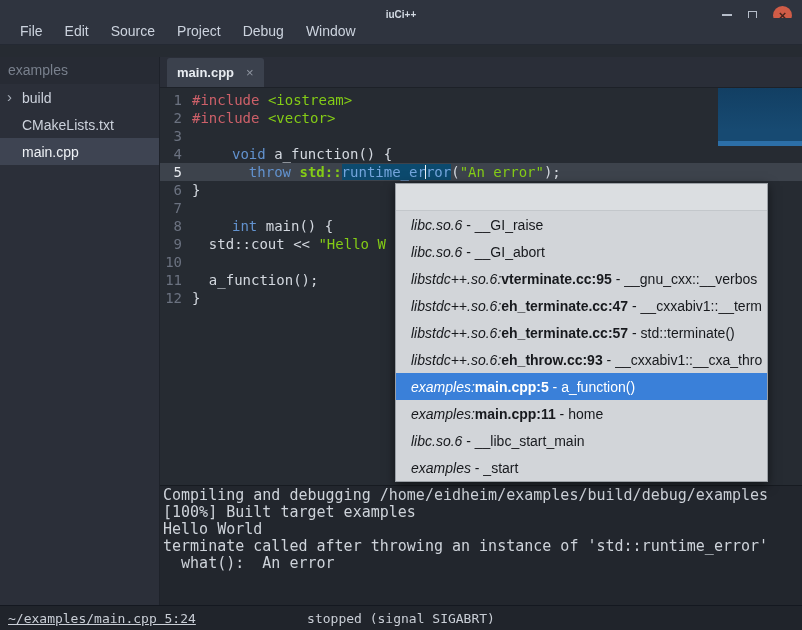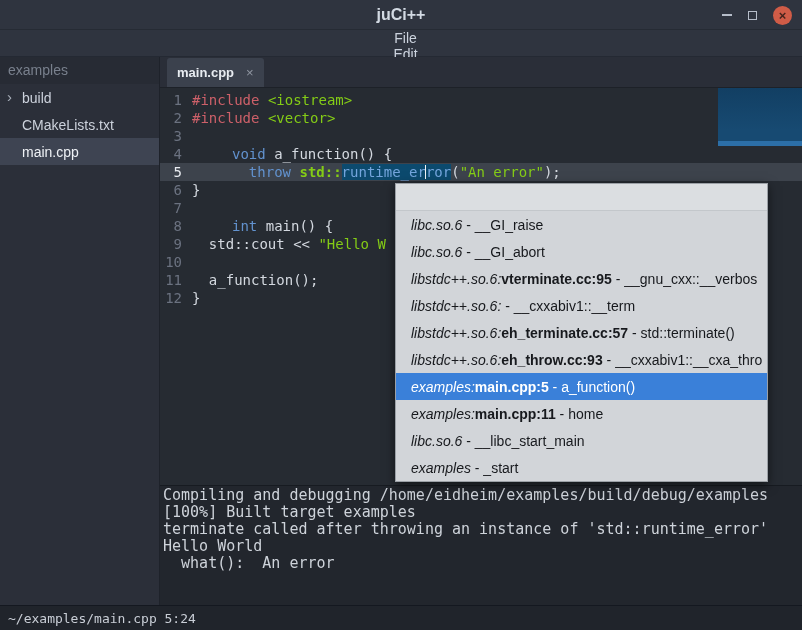--- a/index.html
+++ b/index.html
@@ -3,30 +3,30 @@
 <meta charset="utf-8">
 <style>
   * { margin:0; padding:0; box-sizing:border-box; }
   html,body { width:802px; height:630px; overflow:hidden; background:#1d2127;
               font-family:"Liberation Sans", sans-serif; }
   #app { position:relative; width:802px; height:630px; background:#262b32; }
 
   
   .titlebar { position:absolute; left:0; top:0; width:802px; height:30px; background:#2f343f;
               display:flex; align-items:center; justify-content:center; border-bottom:1px solid #262b34; }
-  .title { color:#d3dae3; font-size:16px; font-weight:bold; }
+  .title { color:#d3dae3; font-size:10px; font-weight:bold; }
   .winbtns { position:absolute; right:10px; top:0; height:30px; display:flex; align-items:center; gap:16px; }
   .min-bar { width:10px; height:2px; background:#b6bdc9; }
   .restore-box { width:9px; height:9px; border:1px solid #b6bdc9; }
   .close-circle { width:19px; height:19px; border-radius:50%; background:#d05c47; color:#45241d;
                   display:flex; align-items:center; justify-content:center; font-size:13px; font-weight:bold; }
 
   
-  .menubar { position:absolute; left:0; top:30px; width:802px; height:27px; background:#2f343f;
-             display:flex; align-items:center; padding-left:9px; border-bottom:1px solid #242933;flex-direction:column; }
+  .menubar { position:absolute; left:0; top:18px; width:802px; height:27px; background:#2f343f;
+             display:flex; align-items:center; padding-left:9px; border-bottom:1px solid #242933; }
   .menu-item { color:#ccd3de; font-size:14px; padding:0 11px; height:100%; display:flex; align-items:center; cursor:default; }
 
   
   .sidebar { position:absolute; left:0; top:57px; width:160px; height:548px; background:#2b2f39;
              border-right:1px solid #1e222a; }
   .sidebar-header { height:27px; line-height:27px; padding-left:8px; color:#79808d; font-size:14px; background:#272b34; }
   .tree-item { height:27px; display:flex; align-items:center; color:#ccd2dc; font-size:14px;
                padding-left:22px; position:relative; cursor:default; }
   .tree-item.selected { background:#3e4452; color:#eef1f5; }
   .expander { position:absolute; left:7px; top:0; height:27px; line-height:26px; font-size:15px; color:#a7aeb9; }
@@ -69,21 +69,21 @@
 
   
   .terminal { position:absolute; left:160px; top:485px; width:642px; height:120px; background:#22262d;
               border-top:1px solid #171b21; padding:1px 3px; color:#ced3da; white-space:pre;
               font-family:"DejaVu Sans Mono", monospace; font-size:15px; line-height:17px; overflow:hidden; }
 
   
   .statusbar { position:absolute; left:0; top:605px; width:802px; height:25px; background:#20242b;
                border-top:1px solid #141820; display:flex; align-items:center; color:#c9ced6;
                font-family:"DejaVu Sans Mono", monospace; font-size:13px; }
-  .status-left { position:absolute; left:8px; }
+  .status-left { position:absolute; left:8px;text-decoration:underline; }
   .status-center { width:100%; text-align:center; }
 </style>
 </head>
 <body>
 
 <div id="app">
 
   <div class="titlebar">
     <span class="title">juCi++</span>
     <div class="winbtns">
@@ -142,29 +142,30 @@
       </div>
     <div class="doc-artifact"></div>
   </div>
 
   <div class="popup">
     <div class="popup-header"></div>
     <div>
         <div class="popup-row"><span class="pfx">libc.so.6</span><span> - __GI_raise</span></div>
         <div class="popup-row"><span class="pfx">libc.so.6</span><span> - __GI_abort</span></div>
         <div class="popup-row"><span class="pfx">libstdc++.so.6:</span><span class="bld">vterminate.cc:95</span><span> - __gnu_cxx::__verbos</span></div>
-        <div class="popup-row"><span class="pfx">libstdc++.so.6:</span><span> - __cxxabiv1::__term</span></div>
+        <div class="popup-row"><span class="pfx">libstdc++.so.6:</span><span class="bld">eh_terminate.cc:47</span><span> - __cxxabiv1::__term</span></div>
         <div class="popup-row"><span class="pfx">libstdc++.so.6:</span><span class="bld">eh_terminate.cc:57</span><span> - std::terminate()</span></div>
         <div class="popup-row"><span class="pfx">libstdc++.so.6:</span><span class="bld">eh_throw.cc:93</span><span> - __cxxabiv1::__cxa_thro</span></div>
         <div class="popup-row selected"><span class="pfx">examples:</span><span class="bld">main.cpp:5</span><span> - a_function()</span></div>
         <div class="popup-row"><span class="pfx">examples:</span><span class="bld">main.cpp:11</span><span> - home</span></div>
         <div class="popup-row"><span class="pfx">libc.so.6</span><span> - __libc_start_main</span></div>
         <div class="popup-row"><span class="pfx">examples</span><span> - _start</span></div>
       </div>
   </div>
 
-  <div class="terminal"><div class="term-line">Compiling and debugging /home/eidheim/examples/build/debug/examples</div><div class="term-line">[100%] Built target examples</div><div class="term-line">terminate called after throwing an instance of 'std::runtime_error'</div><div class="term-line">Hello World</div><div class="term-line">  what():  An error</div></div>
+  <div class="terminal"><div class="term-line">Compiling and debugging /home/eidheim/examples/build/debug/examples</div><div class="term-line">[100%] Built target examples</div><div class="term-line">Hello World</div><div class="term-line">terminate called after throwing an instance of 'std::runtime_error'</div><div class="term-line">  what():  An error</div></div>
 
   <div class="statusbar">
+    <span class="status-center">stopped (signal SIGABRT)</span>
     <span class="status-left">~/examples/main.cpp 5:24</span>
   </div>
 
 </div>
 
 </body></html>

